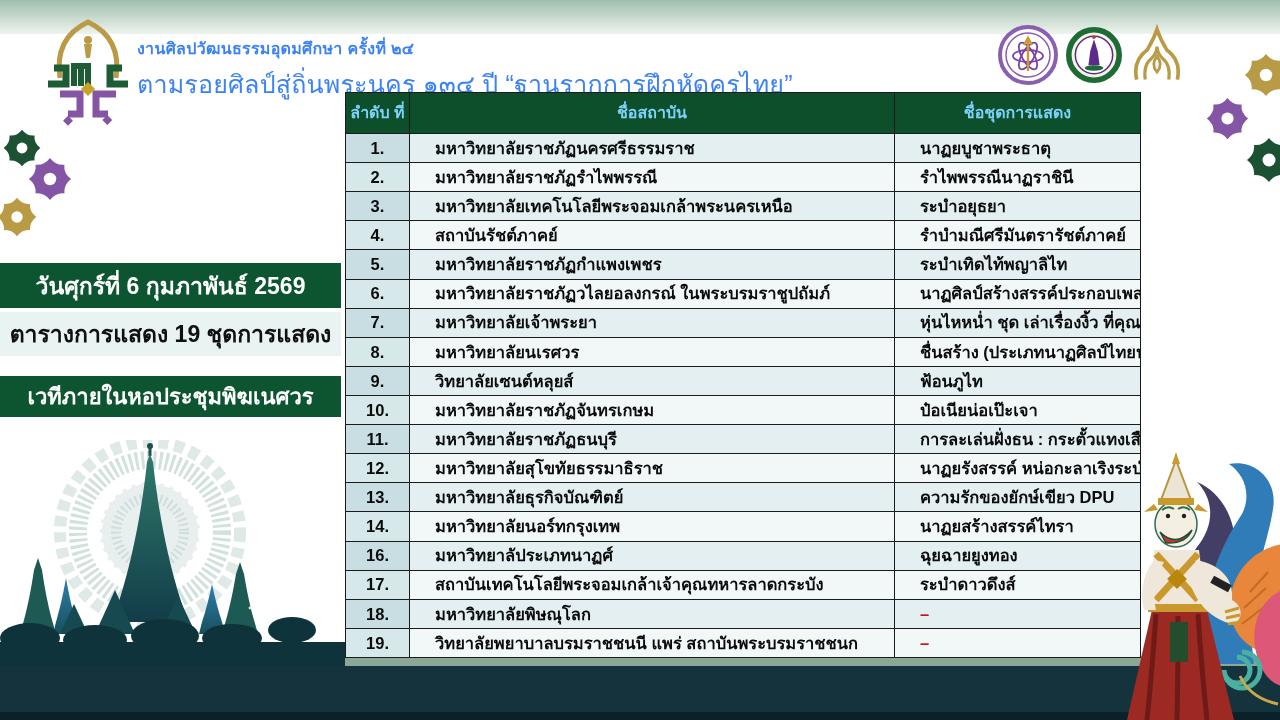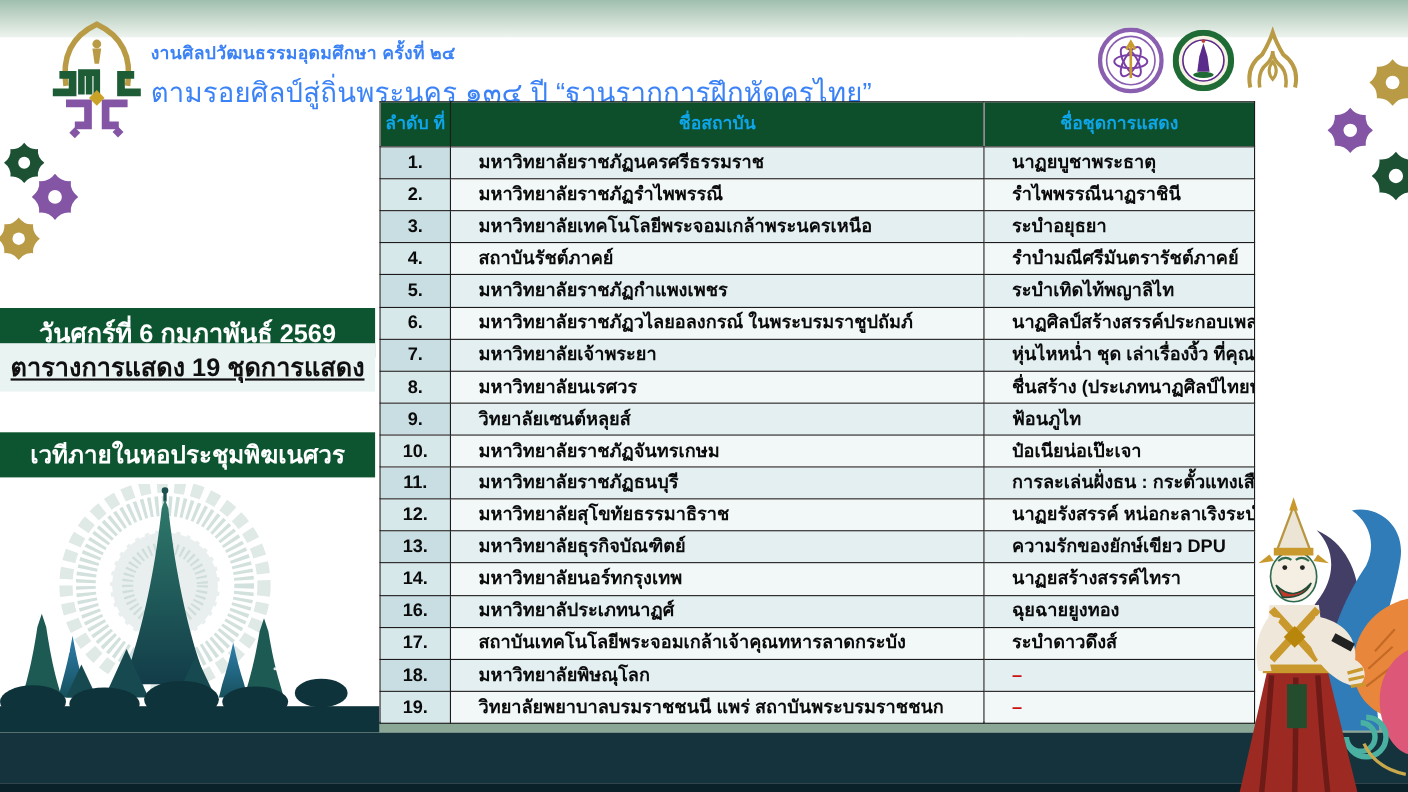--- a/index.html
+++ b/index.html
@@ -15,30 +15,30 @@
   .event-title{position:absolute;left:137px;top:36px;color:#3b82f6;}
   .event-title .l1{font-size:16px;font-weight:bold;letter-spacing:.3px;}
   .event-title .l2{font-size:25px;font-weight:normal;margin-top:3px;letter-spacing:.2px;}
   .logo-main{position:absolute;left:38px;top:16px;}
   .seals{position:absolute;left:998px;top:24px;display:flex;align-items:center;gap:8px;}
   
   .flower{position:absolute;}
   
   .banner{position:absolute;left:0;width:341px;display:flex;align-items:center;justify-content:center;
     font-weight:bold;}
-  .banner.dark{background:#0d5530;color:#ffffff;margin-top:17px;}
-  .banner.light{background:#e9f3f2;color:#101010;text-decoration:underline;}
+  .banner.dark{background:#0d5530;color:#ffffff;}
+  .banner.light{background:#e9f3f2;color:#101010;}
   .banner1{top:263px;height:45px;font-size:23px;}
   .banner2{top:312px;height:44px;font-size:23px;}
   .banner3{top:376px;height:41px;font-size:22px;}
   
   .table-wrap{position:absolute;left:345px;top:92px;width:795px;height:566px;z-index:3;}
   table{width:795px;height:566px;border-collapse:collapse;table-layout:fixed;}
   th,td{border:1px solid #1b1b1b;overflow:hidden;}
-  thead th{background:#0d4e2b;color:#0ea5e9;font-size:16px;font-weight:bold;
+  thead th{background:#0d4e2b;color:#7dd3fc;font-size:16px;font-weight:bold;
     text-align:center;vertical-align:middle;height:41px;line-height:1.15;padding:0 4px;}
   tbody td{font-size:16.5px;font-weight:bold;color:#0b0b0b;vertical-align:middle;
     padding:0 25px;white-space:nowrap;height:27.6px;line-height:1;}
   tbody td.num{text-align:center;padding:0 2px;}
   tbody tr:nth-child(odd) td{background:#e3efF1;}
   tbody tr:nth-child(even) td{background:#f2f8f8;}
   tbody tr:nth-child(odd) td.num{background:#c8dee3;}
   tbody tr:nth-child(even) td.num{background:#d7e8ea;}
   tbody td.dash{color:#cc1111;}
   

